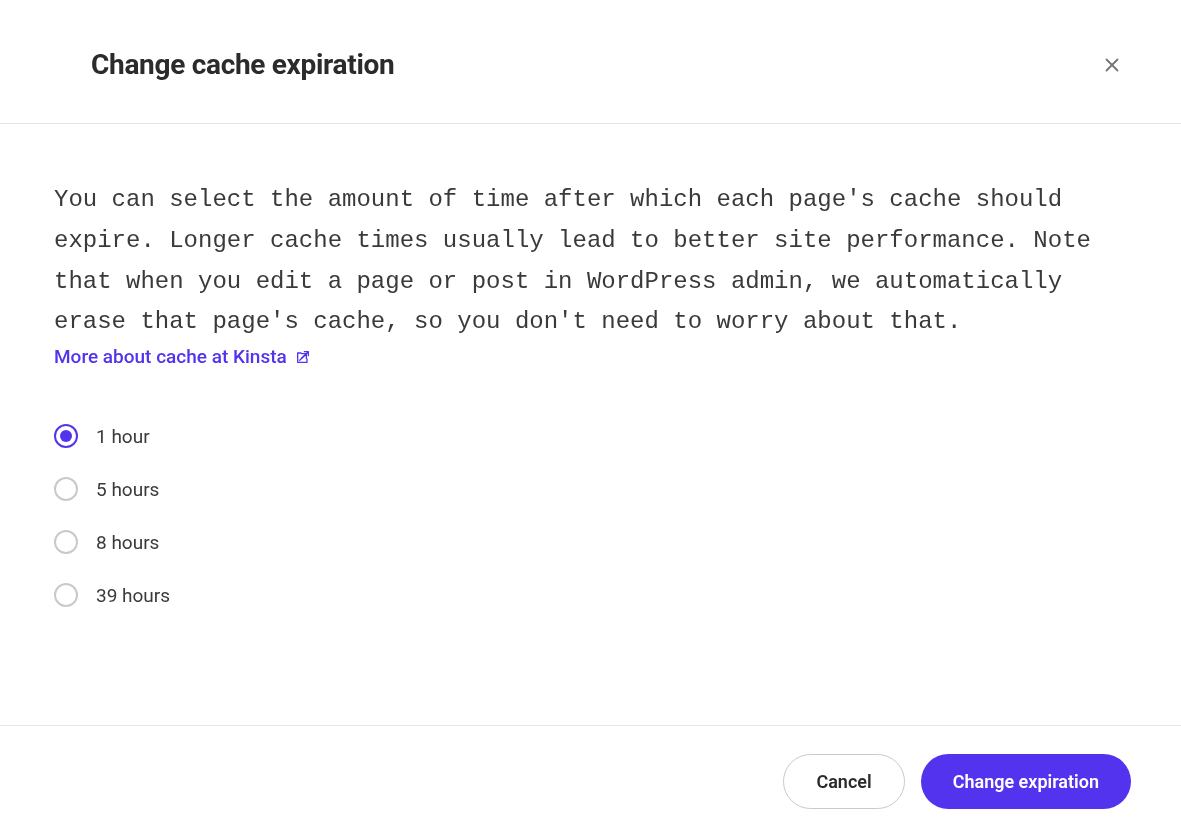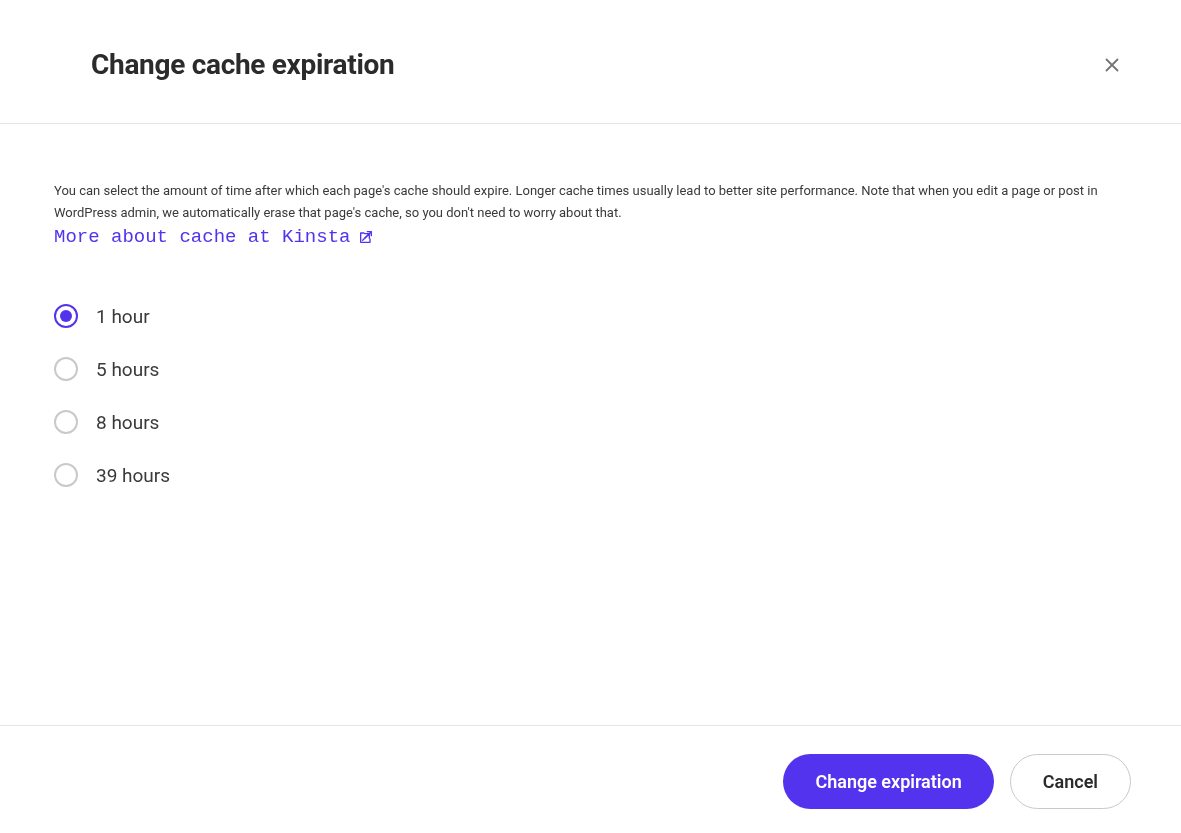--- a/index.html
+++ b/index.html
@@ -58,37 +58,37 @@
       stroke-width: 2;
     }
 
     .modal-body {
       flex: 1;
       padding: 56px 54px 40px 54px;
       overflow-y: auto;
     }
 
     .description {
-      font-size: 13px;
+      font-size: 24px;
       line-height: 1.7;
       color: #3a3a3a;
       margin-bottom: 0;
+      font-family: Liberation Mono, monospace;
     }
 
     .learn-more-link {
       display: inline-flex;
       align-items: center;
       gap: 8px;
       font-size: 19px;
       font-weight: 500;
       color: #5333ed;
       text-decoration: none;
       margin-top: 2px;
       cursor: pointer;
-      font-family: Liberation Mono, monospace;
     }
 
     .learn-more-link svg {
       width: 16px;
       height: 16px;
       stroke: #5333ed;
       stroke-width: 2;
       fill: none;
     }
 
@@ -205,17 +205,17 @@
           <span class="radio-label">8 hours</span>
         </div>
         <div class="radio-item">
           <span class="radio-circle"></span>
           <span class="radio-label">39 hours</span>
         </div>
       </div>
   </div>
 
   <div class="modal-footer">
+    <button class="btn btn-secondary">Cancel</button>
     <button class="btn btn-primary">Change expiration</button>
-    <button class="btn btn-secondary">Cancel</button>
   </div>
 
 </div>
 
 </body></html>

